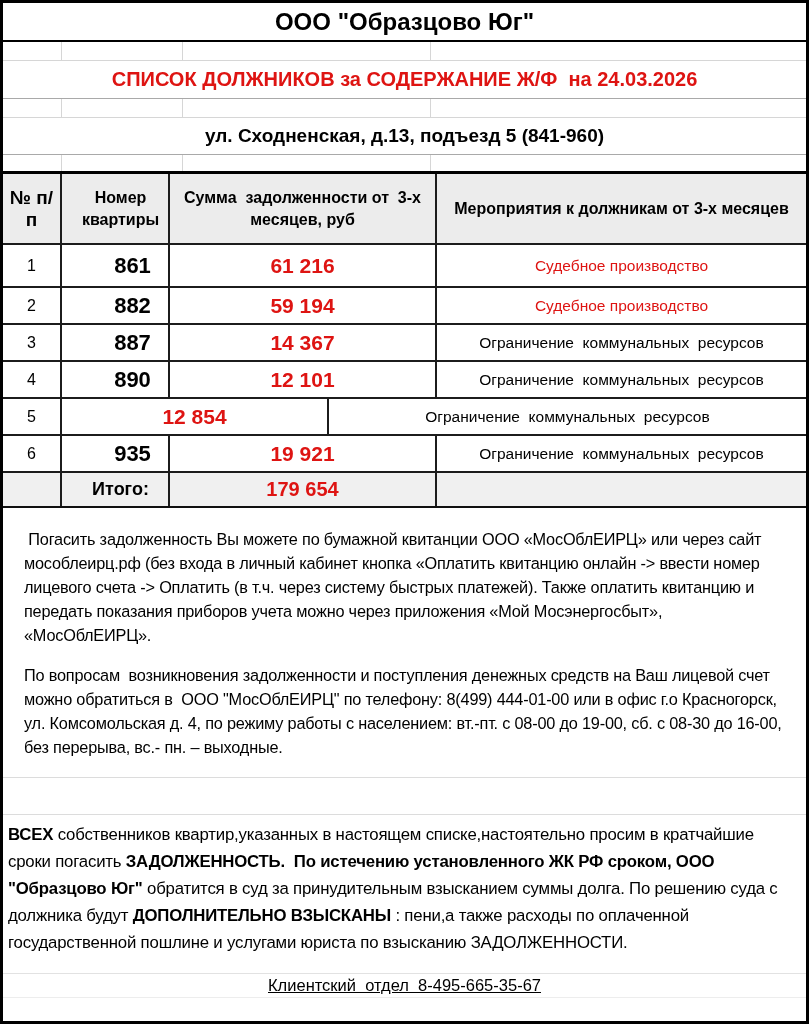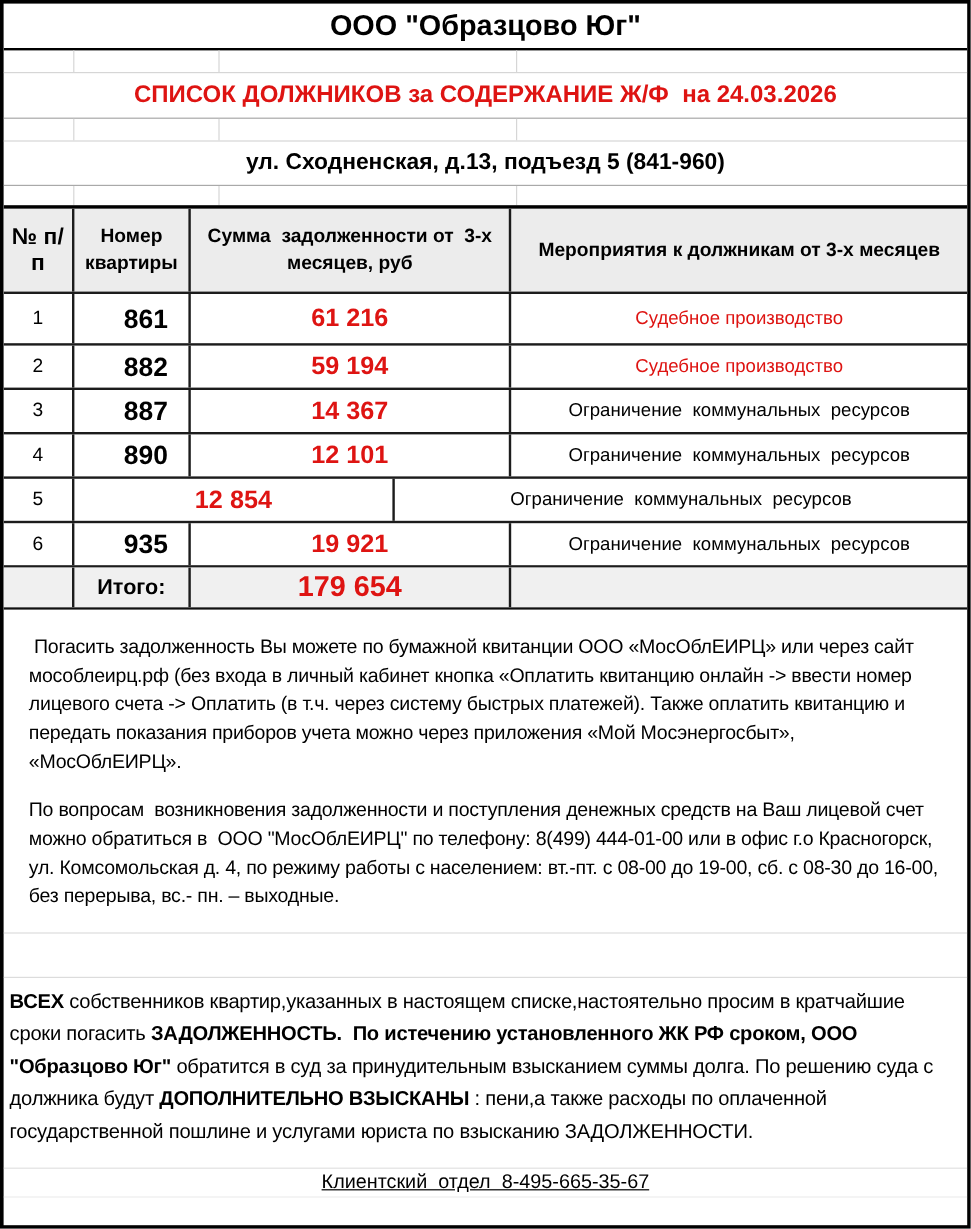--- a/index.html
+++ b/index.html
@@ -19,33 +19,33 @@
   .sc.c1{width:59px;} .sc.c2{width:121px;} .sc.c3{width:248px;} .sc.c4{flex:1;border-right:none;}
   .red-title-row{height:37px;flex:none;border-bottom:1px solid #a9a9a9;font-size:20px;font-weight:bold;color:var(--red,#e01310);}
   .address-row{height:36px;flex:none;border-bottom:1px solid #a9a9a9;font-size:19px;font-weight:bold;}
   .spacer.last{border-bottom:none;height:16px;}
 
   
   .grid{flex:none;border-top:3px solid #000;border-bottom:2px solid #101010;}
   .trow{display:flex;box-sizing:border-box;border-bottom:2px solid #1c1c1c;}
   .trow:last-child{border-bottom:none;}
   .cell{box-sizing:border-box;border-right:2px solid #1c1c1c;display:flex;align-items:center;justify-content:center;text-align:center;white-space:pre-wrap;padding:0 3px;}
-  .cell.c1{width:59px;} .cell.c2{width:97px;} .cell.c3{width:267px;} .cell.c4{flex:1;border-right:none;}
+  .cell.c1{width:59px;} .cell.c2{width:97px;margin-left:11px;} .cell.c3{width:267px;} .cell.c4{flex:1;border-right:none;}
   .thead{height:71px;background:var(--header_bg,#ececec);font-weight:bold;}
   .thead .c1{font-size:19px;text-align:center;} .thead .c2,.thead .c3,.thead .c4{font-size:16px;line-height:22px;}
   .trow.data{height:37px;font-size:15.5px;}
   .trow.data.first{height:43px;}
   .numcell{font-size:16px;}
   .aptcell{font-size:22px;font-weight:bold;padding-left:27px;}
   .debtcell{font-size:21px;font-weight:bold;color:var(--red,#e01310);}
   .actioncell{font-size:15.5px;}
   [data-color="red"]{color:var(--red,#e01310);}
   .trow.total{height:33px;background:var(--total_bg,#f0f0f0);}
   .total-label{font-size:18px;font-weight:bold;}
-  .total-value{font-size:24px;font-weight:bold;color:var(--red,#e01310);}
+  .total-value{font-size:20px;font-weight:bold;color:var(--red,#e01310);}
 
   
   .payment-info{flex:none;padding:3px 8px 2px 5px;font-size:16.3px;line-height:24px;letter-spacing:-0.2px;}
   .payment-info p{margin:16px;}
   .gap-a{flex:none;height:36px;border-top:1px solid #dcdcdc;border-bottom:1px solid #dcdcdc;}
   .warning{flex:none;padding:6px 8px 2px 5px;font-size:16.8px;line-height:27px;letter-spacing:-0.2px;}
   .b{font-weight:bold;}
   .gap-b{flex:none;height:15px;border-bottom:1px solid #e2e2e2;}
   .footer-line{height:23px;flex:none;font-size:16.5px;border-bottom:1px solid #ededed;}
   .footer-line span{text-decoration:underline;}

